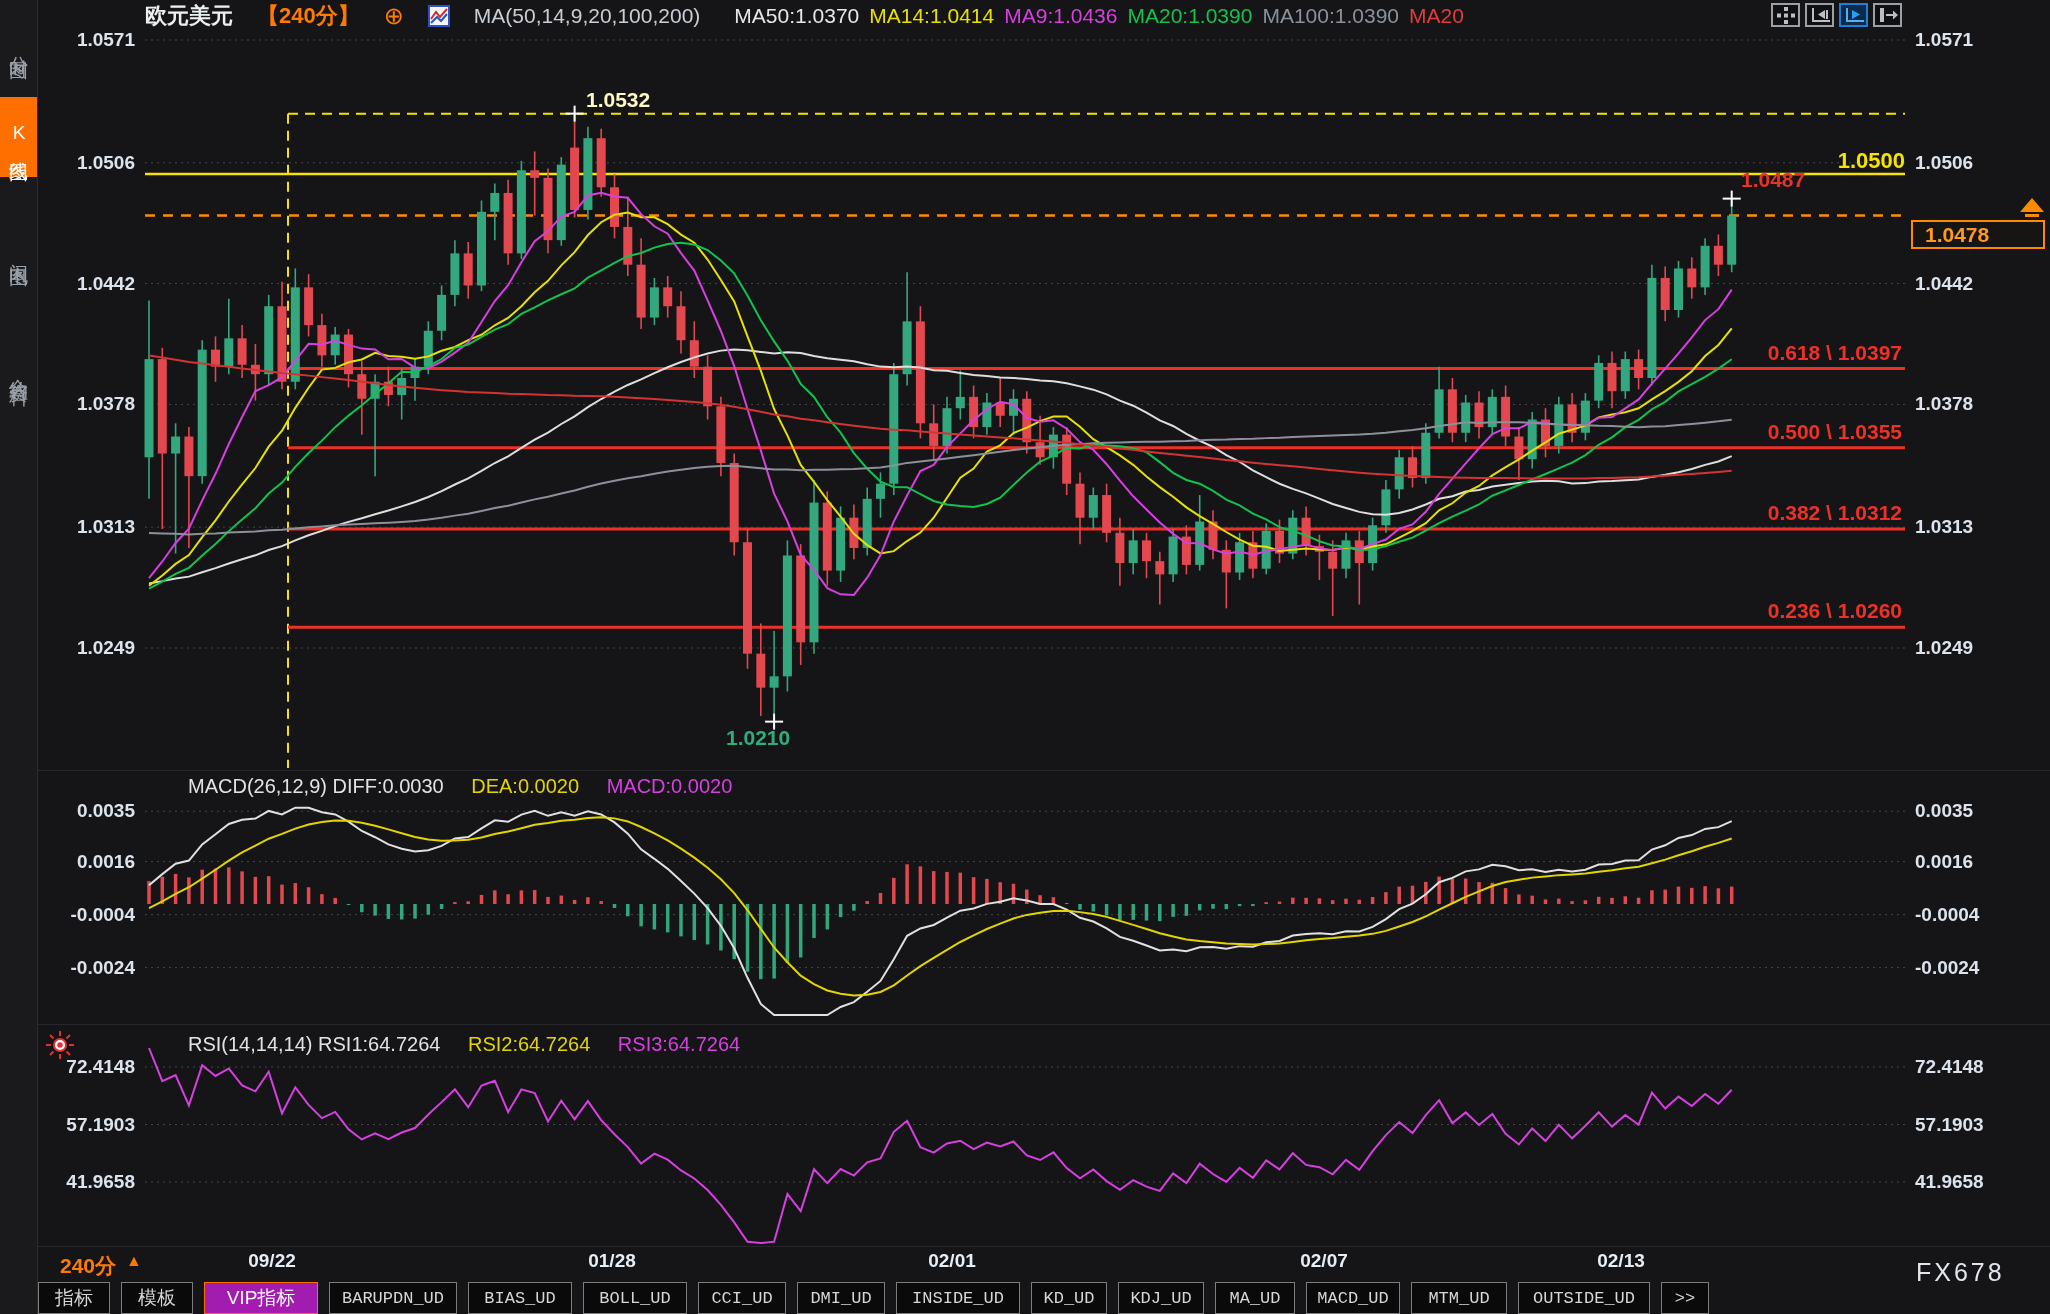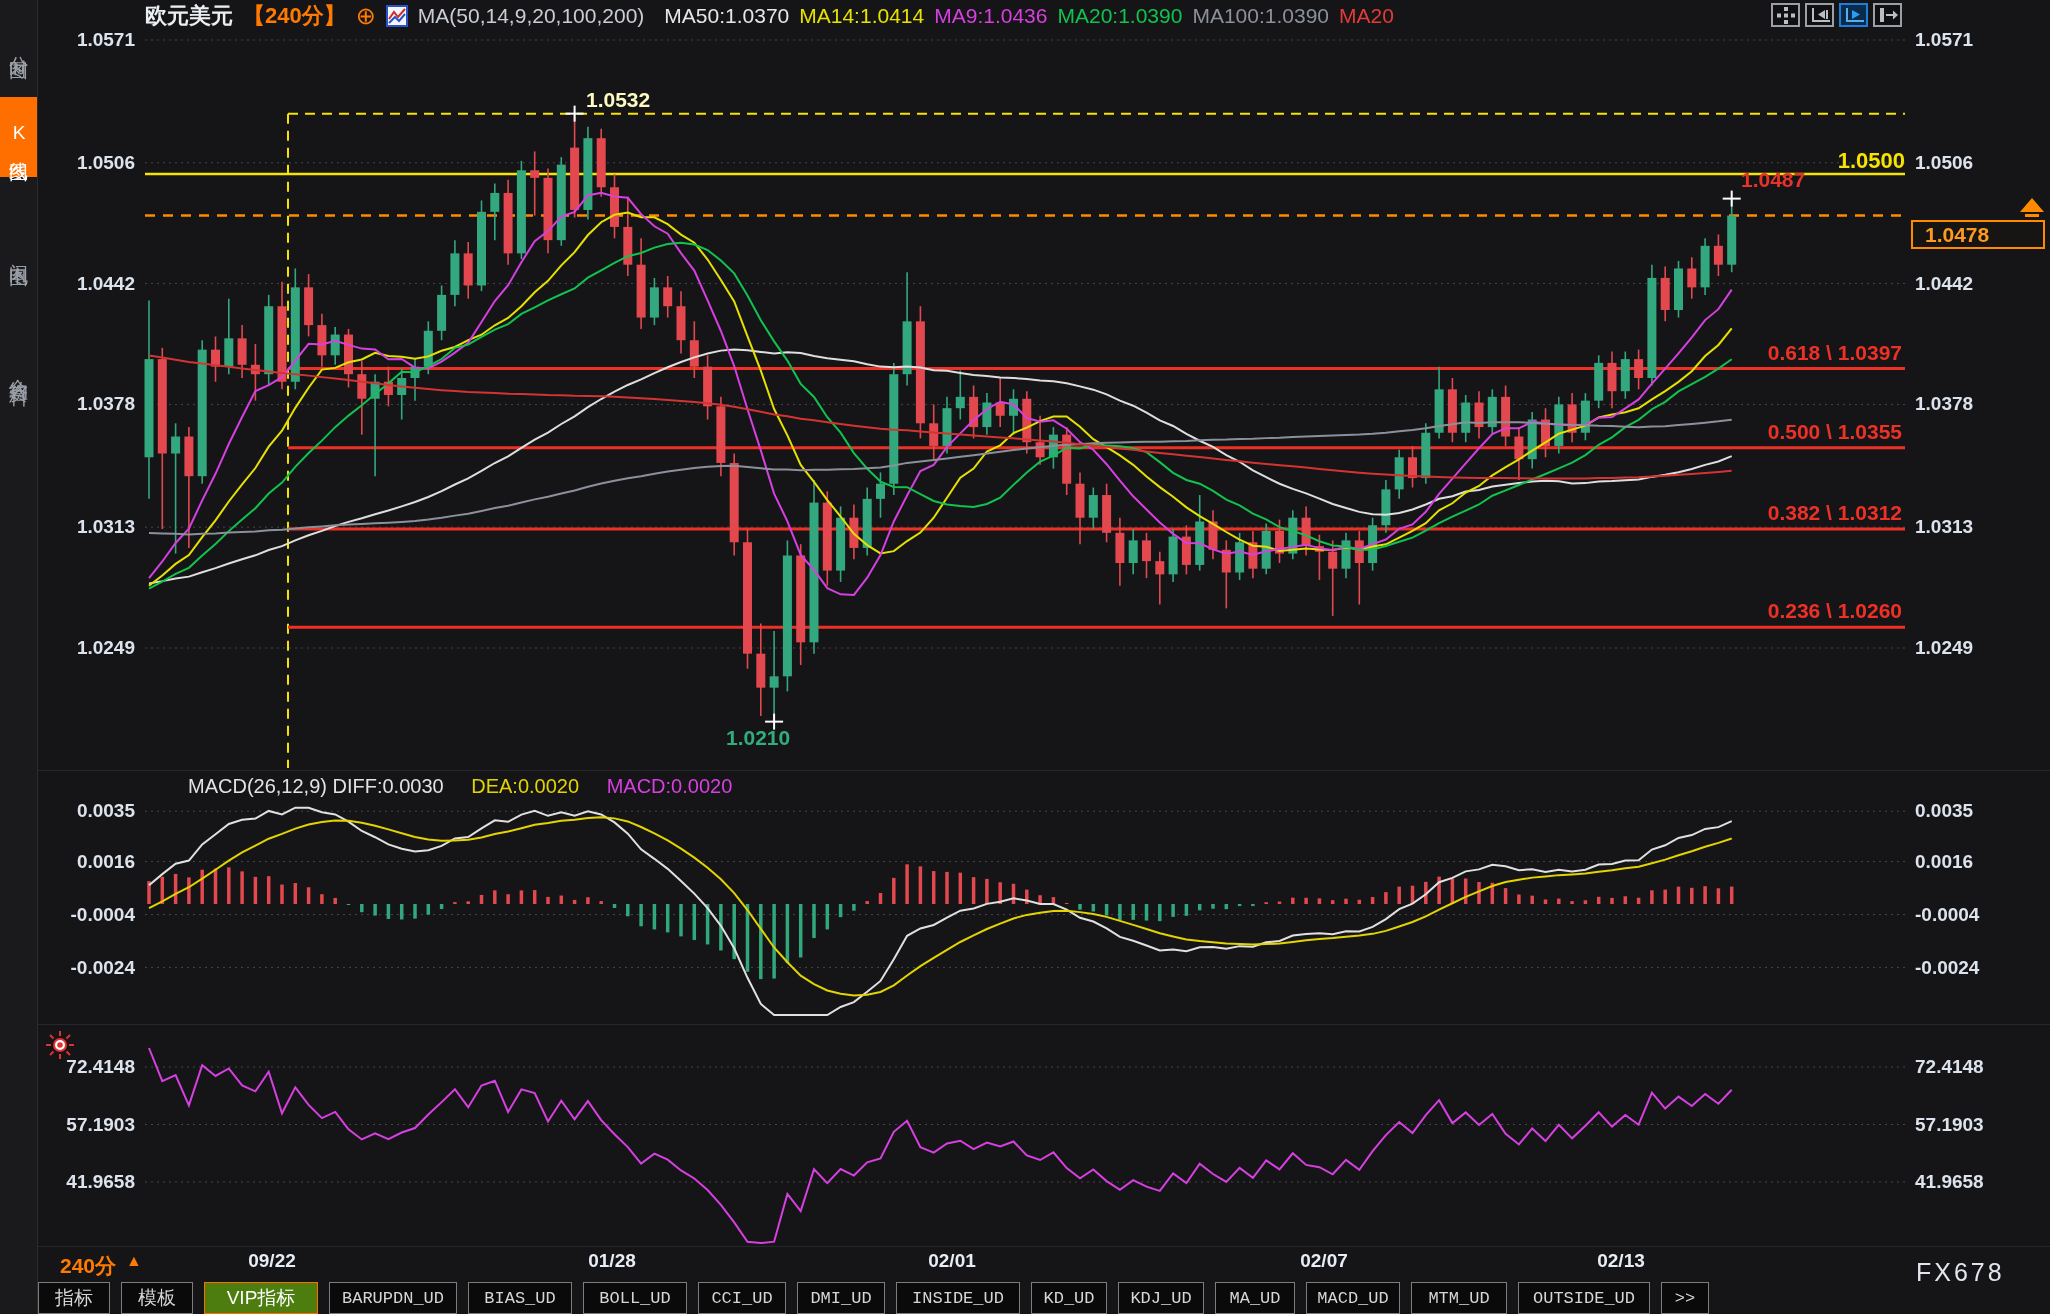--- a/index.html
+++ b/index.html
@@ -6,21 +6,21 @@
   #screen{position:relative;width:2050px;height:1314px;background:#151517;overflow:hidden;
           font-family:"Liberation Sans",sans-serif;-webkit-font-smoothing:antialiased;}
   .abs{position:absolute;}
   
   #sidebar{left:0;top:0;width:37px;height:1314px;background:#1a1a1d;border-right:1px solid #2c2c30;}
   .side-item{position:absolute;left:0;width:37px;display:flex;align-items:center;justify-content:center;
              writing-mode:vertical-rl;text-orientation:upright;font-size:19px;letter-spacing:3px;
              color:#9aa0a8;cursor:pointer;}
   .side-item.active{background:#ff6f00;color:#ffffff;}
   
-  #chart-header{left:145px;top:2px;height:28px;display:flex;align-items:center;gap:10px;white-space:nowrap;}
+  #chart-header{left:145px;top:2px;height:28px;display:flex;align-items:center;gap:24px;white-space:nowrap;}
   #symbol-title{color:#eceff2;font-size:22px;font-weight:bold;}
   #period-label{color:#ff7a00;font-size:22px;font-weight:bold;}
   #plus-icon{color:#ff7a00;font-size:24px;line-height:22px;}
   #ma-group-label{color:#c9cdd4;font-size:21px;}
   .legend-item{font-size:21px;margin-left:10px;}
   #header-toolbar{right:148px;top:3px;display:flex;gap:5px;}
   .hicon{width:29px;height:24px;border:2px solid #9aa0a6;background:#101013;display:flex;
          align-items:center;justify-content:center;box-sizing:border-box;cursor:pointer;}
   .hicon.active{border-color:#1d7fd8;background:#0a2c4c;}
   
@@ -39,21 +39,21 @@
   
   #period-badge{left:60px;top:1252px;color:#ff7a00;font-size:21px;font-weight:bold;display:flex;gap:10px;cursor:pointer;}
   .date-label{position:absolute;top:1250px;width:90px;margin-left:-45px;text-align:center;
               color:#e7edf5;font-size:19px;font-weight:bold;}
   #watermark{left:1916px;top:1258px;color:#e2e6ec;font-size:25px;letter-spacing:3px;}
   #tab-bar{left:38px;top:1282px;height:32px;display:flex;gap:11px;align-items:stretch;}
   .tab{border:1px solid #7d7d7d;background:#0a0a0a;color:#d6d6d6;font-size:17px;
        font-family:"Liberation Mono",monospace;display:flex;align-items:center;justify-content:center;
        box-sizing:border-box;cursor:pointer;white-space:nowrap;}
   .tab.cn{font-family:"Liberation Sans",sans-serif;font-size:19px;}
-  .tab.active{background:#4d7c0f;color:#ffffff;border-color:#ff6f00;}
+  .tab.active{background:#a21caf;color:#ffffff;border-color:#ff6f00;}
   
   #current-price-box{left:1911px;top:220px;width:134px;height:29px;border:2px solid #ff8a00;
         background:#171513;color:#ff9a1e;font-size:21px;font-weight:bold;display:flex;
         align-items:center;padding-left:12px;box-sizing:border-box;}
   #divider-main,#divider-macd,#divider-rsi{left:38px;width:2012px;height:1px;background:#28282c;}
 </style>
 </head>
 <body>
 
 <div id="screen">
@@ -585,20 +585,25 @@
           <line x1="25" y1="16" x2="30" y2="16"></line>
         <line x1="6" y1="6" x2="9.5" y2="9.5"></line>
           <line x1="22.5" y1="22.5" x2="26" y2="26"></line>
         <line x1="6" y1="26" x2="9.5" y2="22.5"></line>
           <line x1="22.5" y1="9.5" x2="26" y2="6"></line>
       </g>
       <circle cx="16" cy="16" r="6" fill="#ffffff" stroke="#e53030" stroke-width="2"></circle>
       <circle cx="16" cy="16" r="2.8" fill="#e53030"></circle>
     </svg>
   </div>
+  <div class="panel-header" style="top:1033px;">
+    <span style="color:#e2e2e2;">RSI(14,14,14) RSI1:64.7264</span>
+    <span style="color:#e3d400;">RSI2:64.7264</span>
+    <span style="color:#d63fe0;">RSI3:64.7264</span>
+  </div>
 
   <div id="period-badge" class="abs">
     <span>240分</span>
     <span style="font-size:16px;">▲</span>
   </div>
   <div id="watermark" class="abs">FX678</div>
 
   <div id="tab-bar" class="abs">
       <div class="tab cn" style="width: 72px;">指标</div>
       <div class="tab cn" style="width: 72px;">模板</div>

